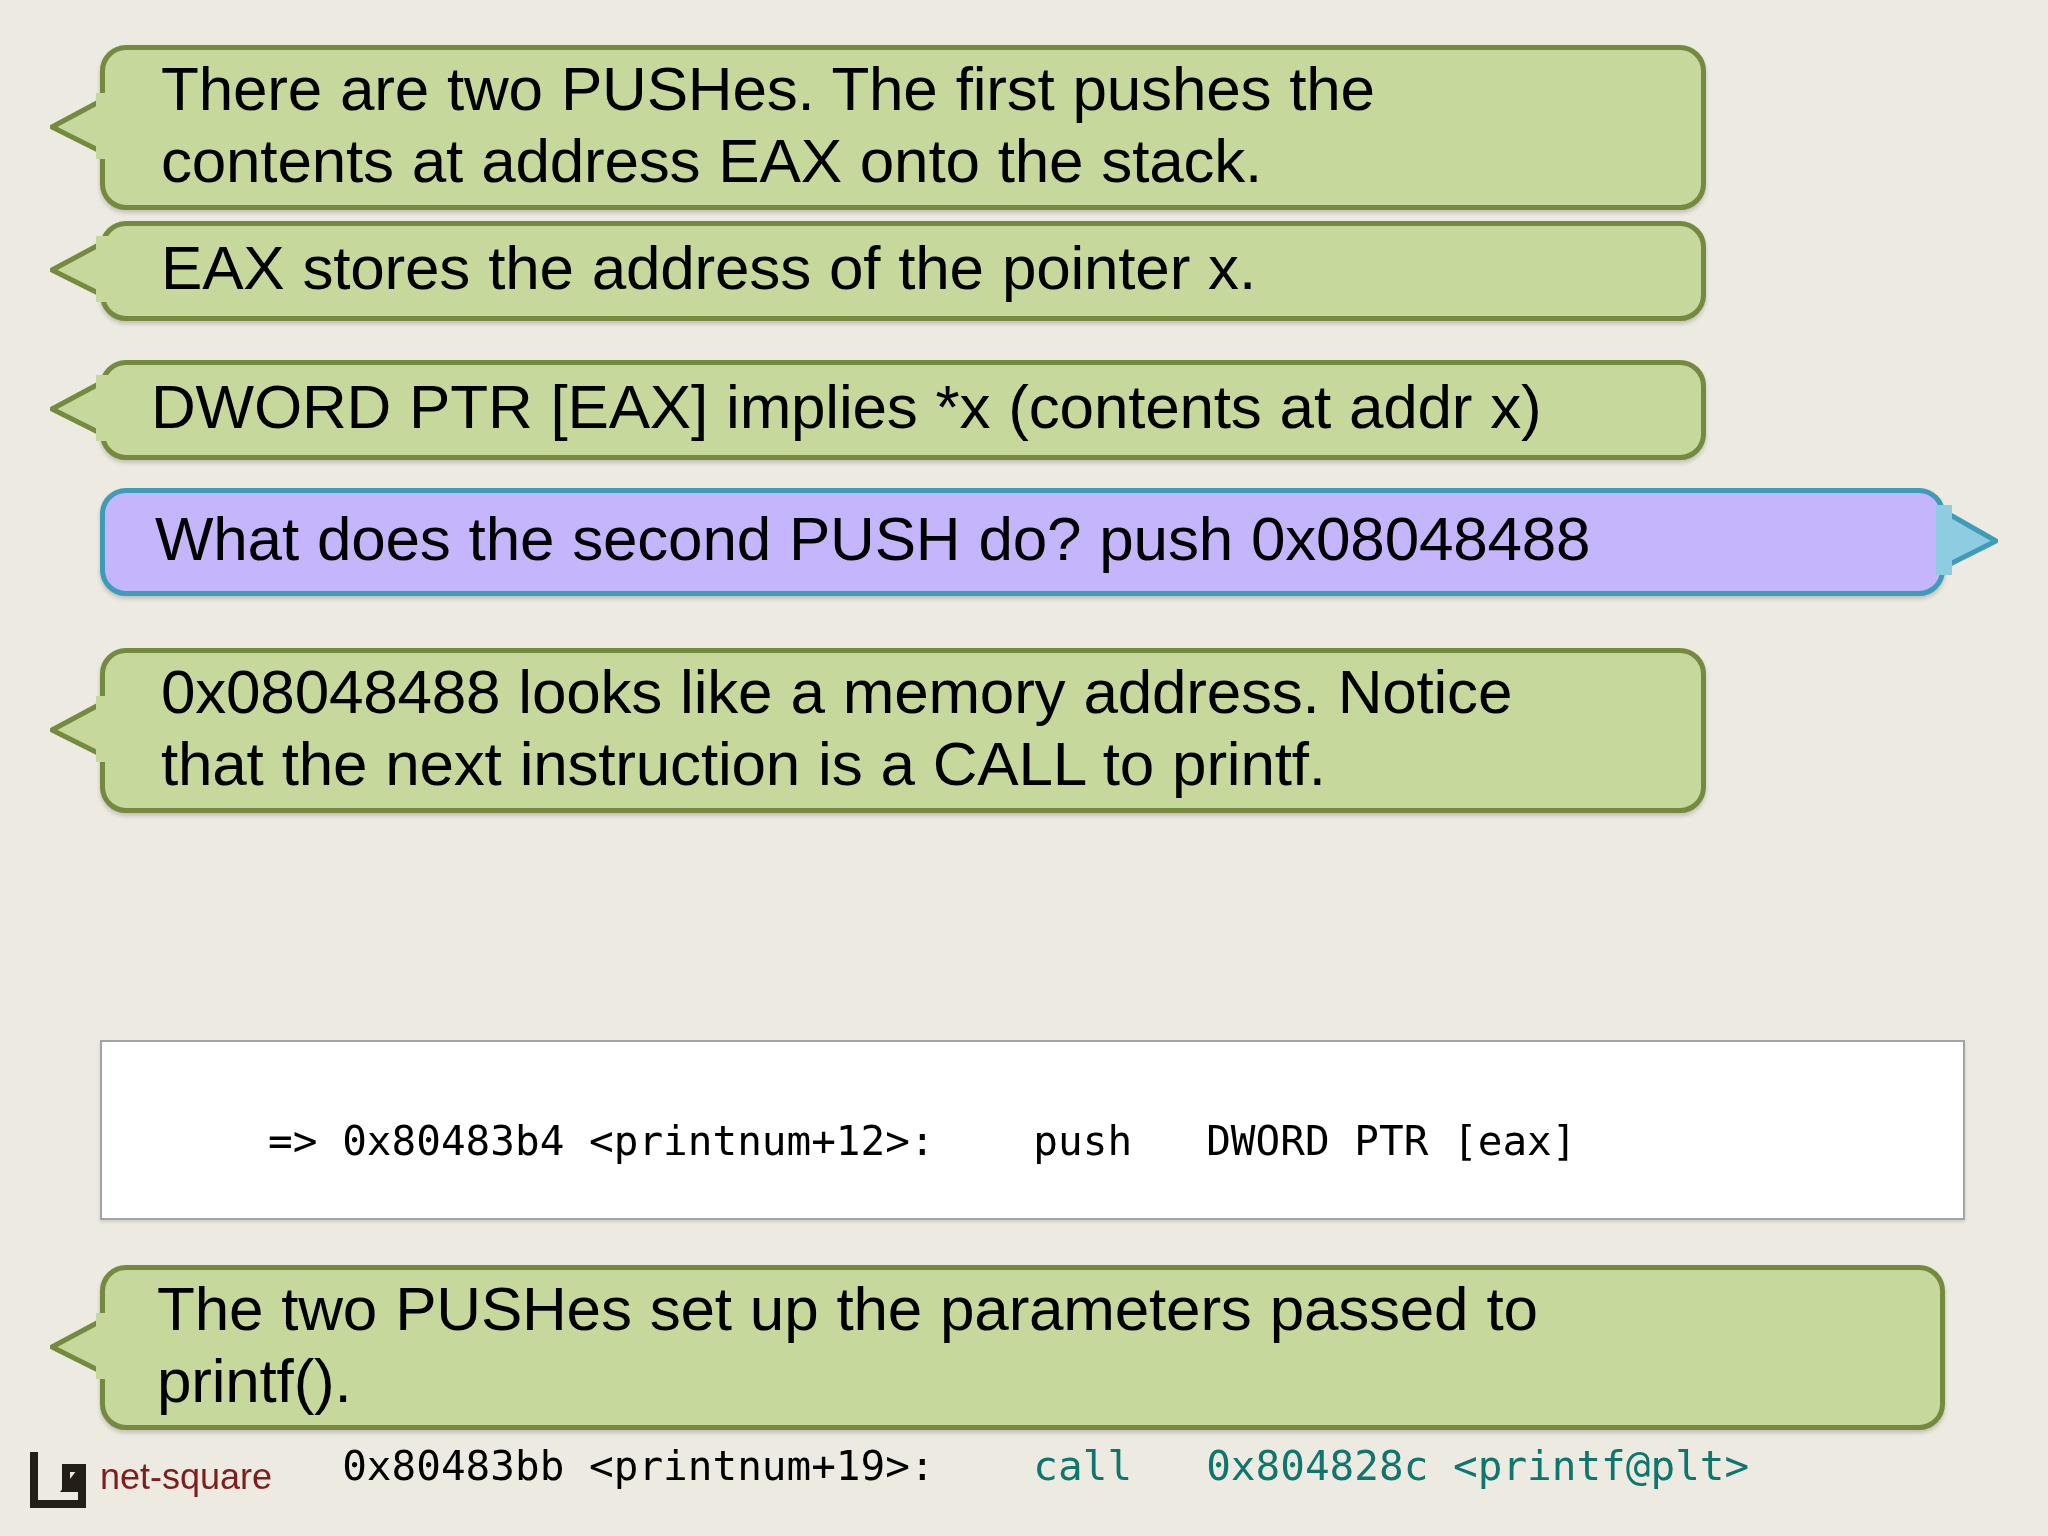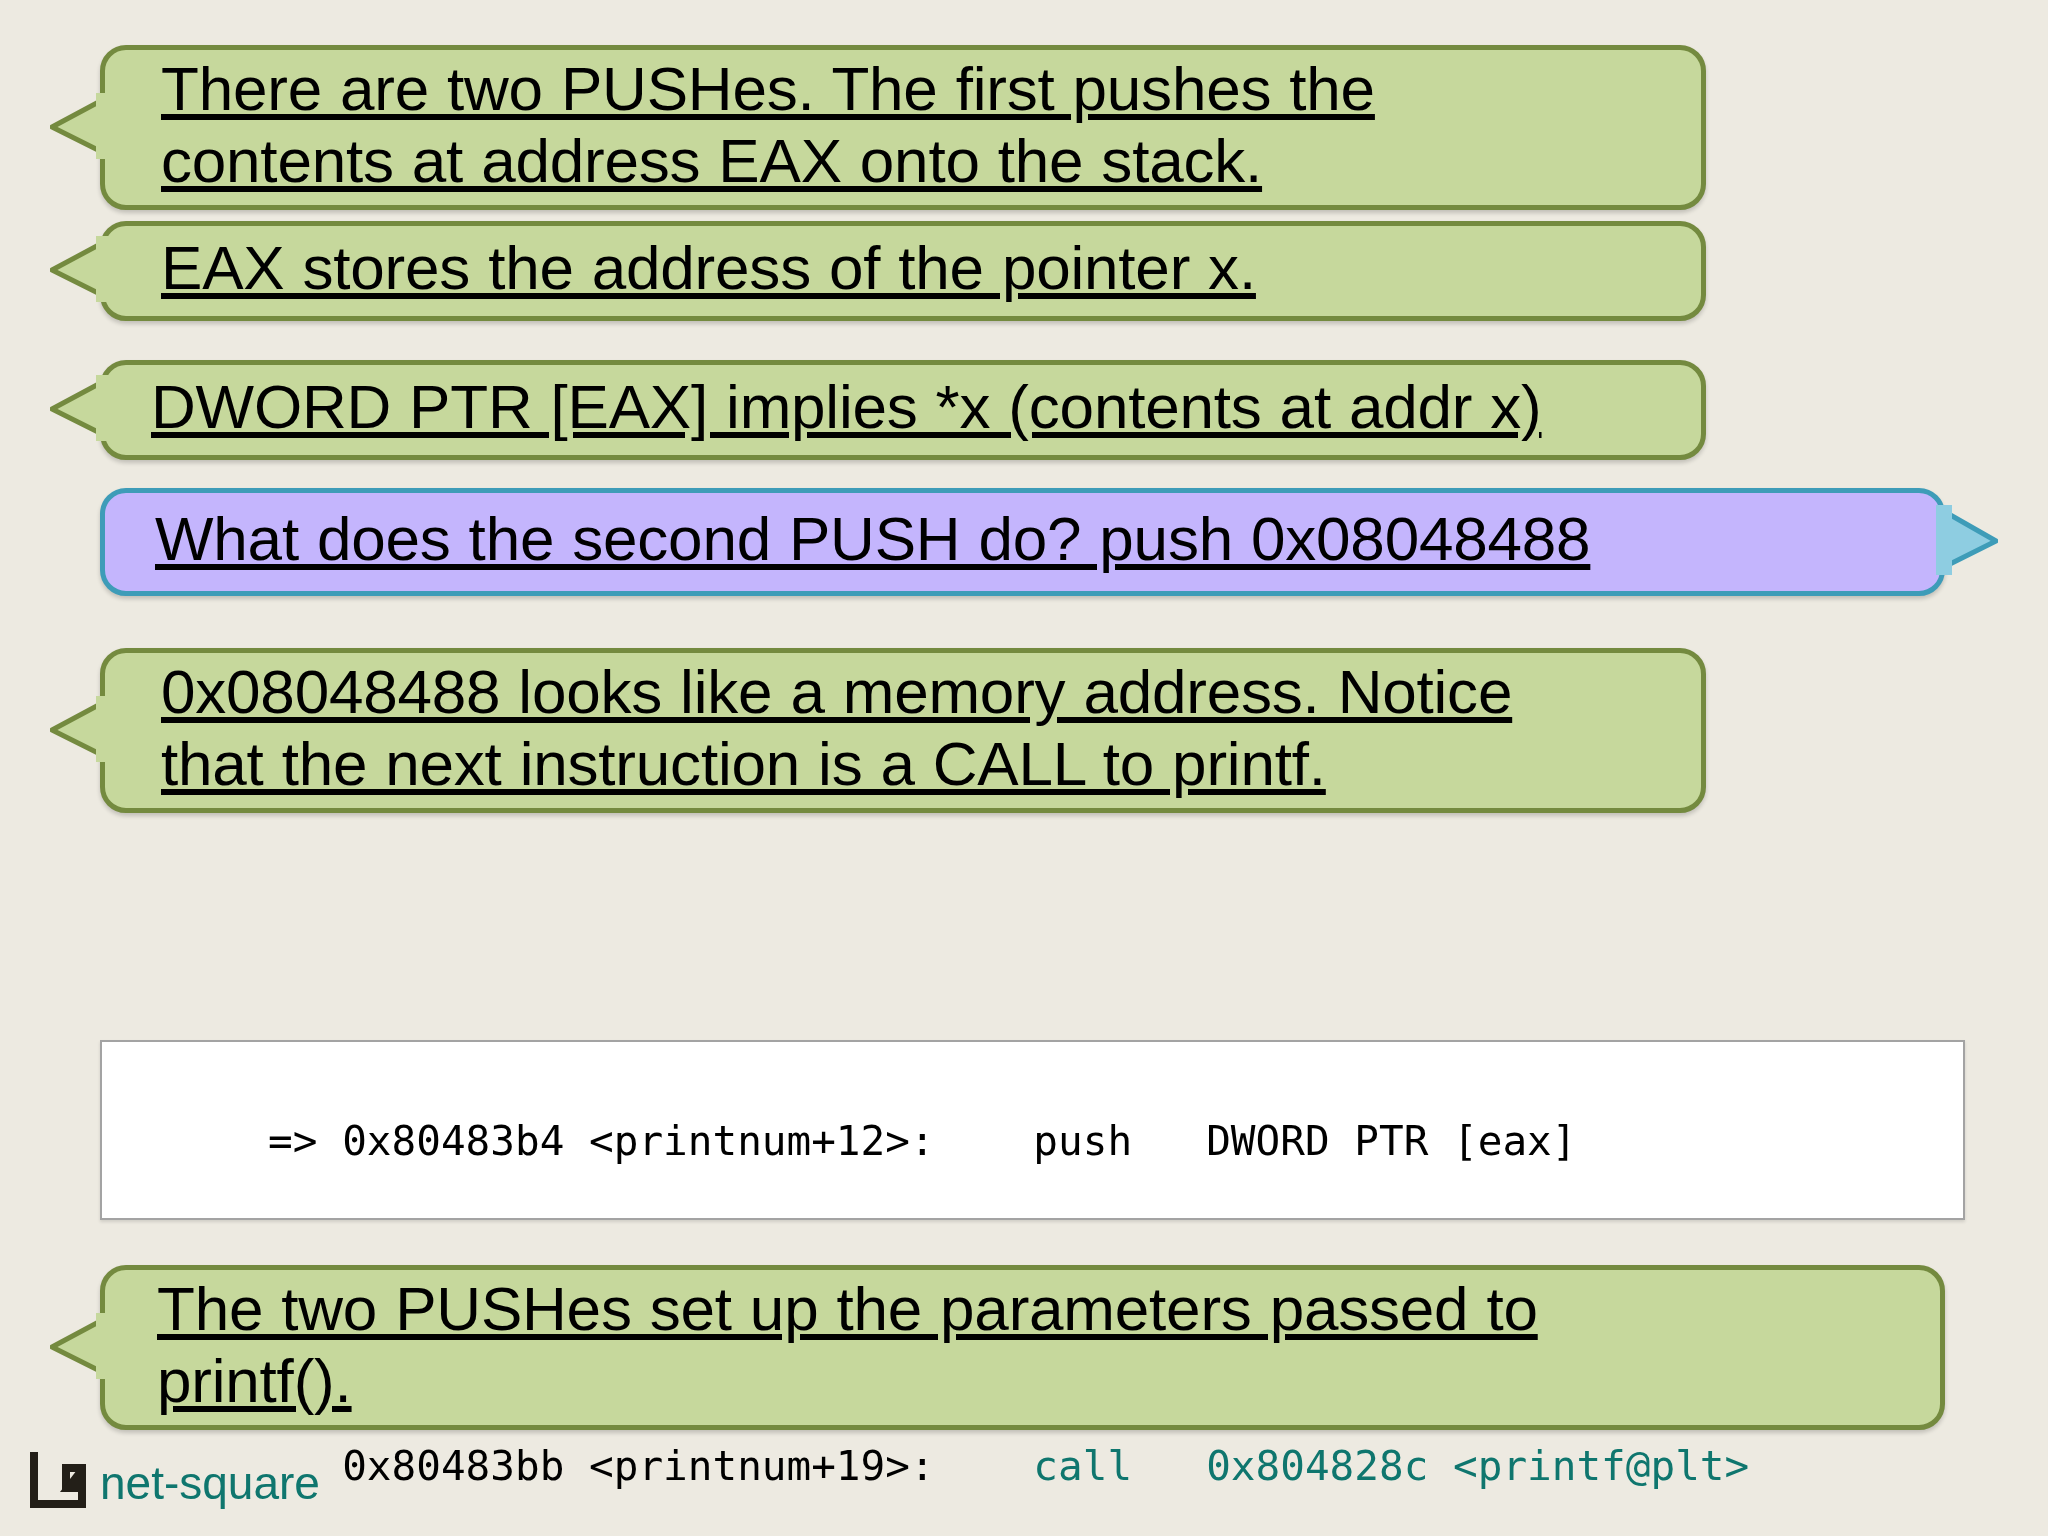--- a/index.html
+++ b/index.html
@@ -23,21 +23,20 @@
   }
 
   
   .bubble {
     position: absolute;
     box-sizing: border-box;
     border-radius: 26px;
     display: flex;
     align-items: center;
     padding: 6px 50px 12px 56px;
-    text-decoration: underline;
   }
   .bubble-text {
     font-size: 62px;
     line-height: 1.16;
     color: #000000;
     letter-spacing: -0.2px;
     word-spacing: 1px;
   }
 
   .bubble.green {
@@ -92,22 +91,22 @@
     position: absolute;
     left: 30px;
     top: 1448px;
     width: 56px;
     height: 60px;
   }
   .footer-brand {
     position: absolute;
     left: 100px;
     top: 1456px;
-    font-size: 46px;
-    color: #0f766e;
+    font-size: 36px;
+    color: #7f1d1d;
     font-family: "Liberation Sans", sans-serif;
   }
   .footer-copyright {
     position: absolute;
     right: 30px;
     top: 1536px;
     font-size: 42px;
     color: #4a4a33;
     font-family: Liberation Sans, sans-serif;
     text-align: right;

